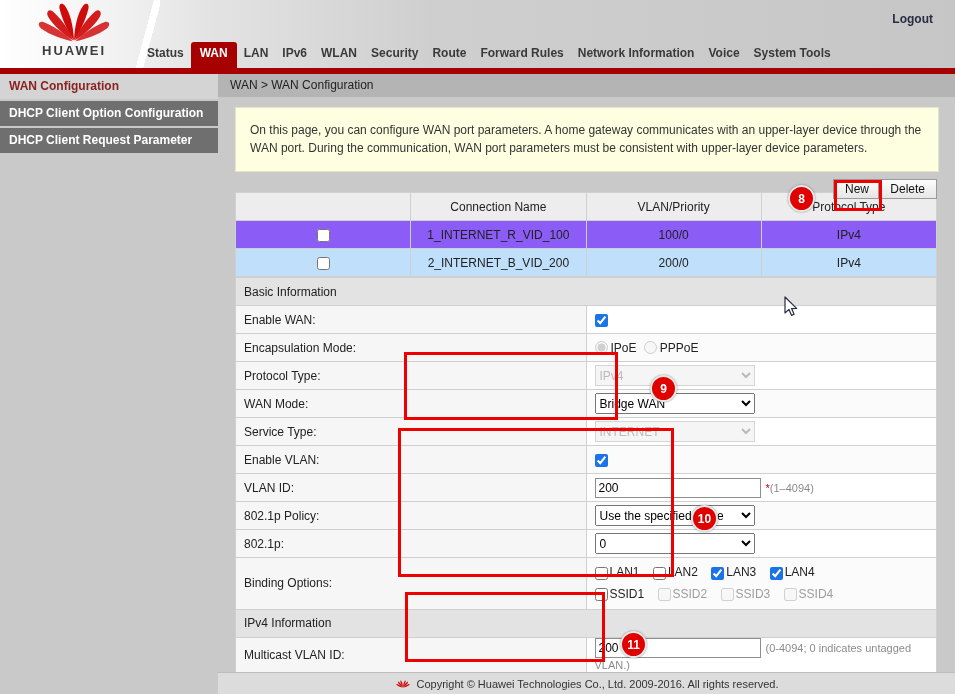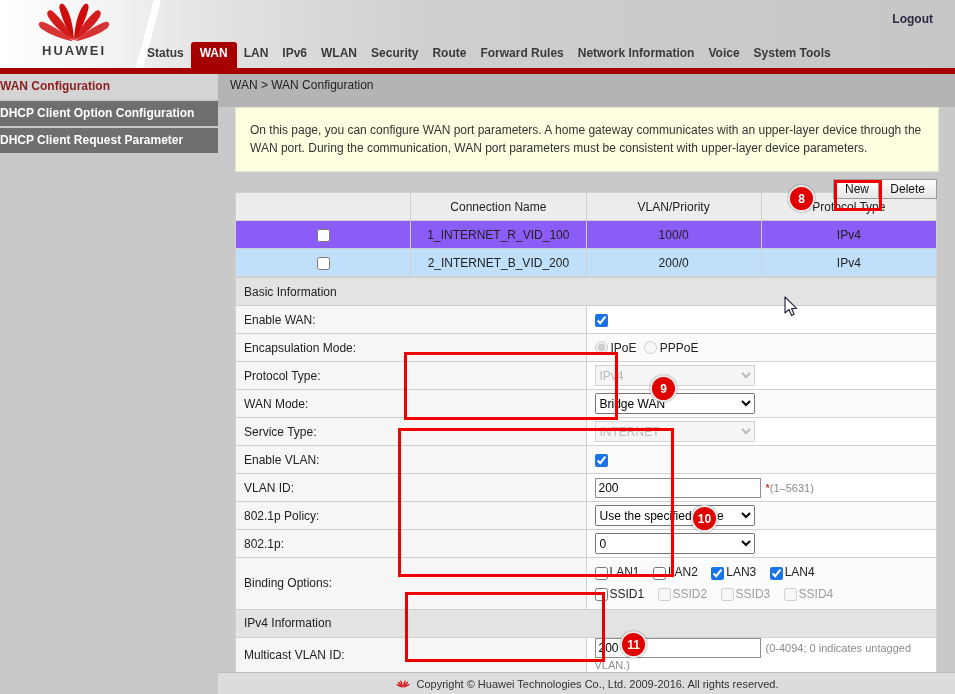--- a/index.html
+++ b/index.html
@@ -59,35 +59,36 @@
     background:#a60000;
   }
 
   
   .sidebar{
     position:absolute;left:0;top:74px;width:218px;height:600px;
     background:#c9c9c9;
   }
   .side-item{
     height:25px;line-height:25px;
+    padding-left:9px;
     font-size:12px;font-weight:bold;
     background:#6f6f6f;color:#ffffff;
     border-bottom:2px solid #c9c9c9;
     cursor:pointer;white-space:nowrap;
   }
   .side-item.active{
     background:#d4d4d4;color:#8a2222;
   }
 
   .content{
     position:absolute;left:218px;top:74px;width:737px;height:598px;
     background:#c9c9c9;
   }
   .crumb{
-    height:33px;line-height:23px;padding-left:12px;
+    height:23px;line-height:23px;padding-left:12px;
     font-size:12px;color:#222;background:#b4b4b4;
   }
   .panel{
     position:absolute;left:17px;top:33px;width:702px;
   }
   .notice{
     background:#feffe0;border:1px solid #e4e4c8;
     padding:13px 14px 14px 14px;
     font-size:12px;line-height:18px;color:#333;
     width:674px;
@@ -320,21 +321,21 @@
       <tr>
         <td class="lbl">Enable VLAN:</td>
         <td class="val alt">
           <input type="checkbox" checked="" style="">
         </td>
       </tr>
 
       <tr>
         <td class="lbl">VLAN ID:</td>
         <td class="val">
-          <input class="txt" type="text" value="200" style=""><span class="hint"><span class="req">*</span><span>(1–5631)</span></span>
+          <input class="txt" type="text" value="200" style=""><span class="hint"><span class="req">*</span><span>(1–4094)</span></span>
         </td>
       </tr>
 
       <tr>
         <td class="lbl">802.1p Policy:</td>
         <td class="val alt">
           <select class="sel">
             <option>Use the specified value</option>
           </select>
         </td>

